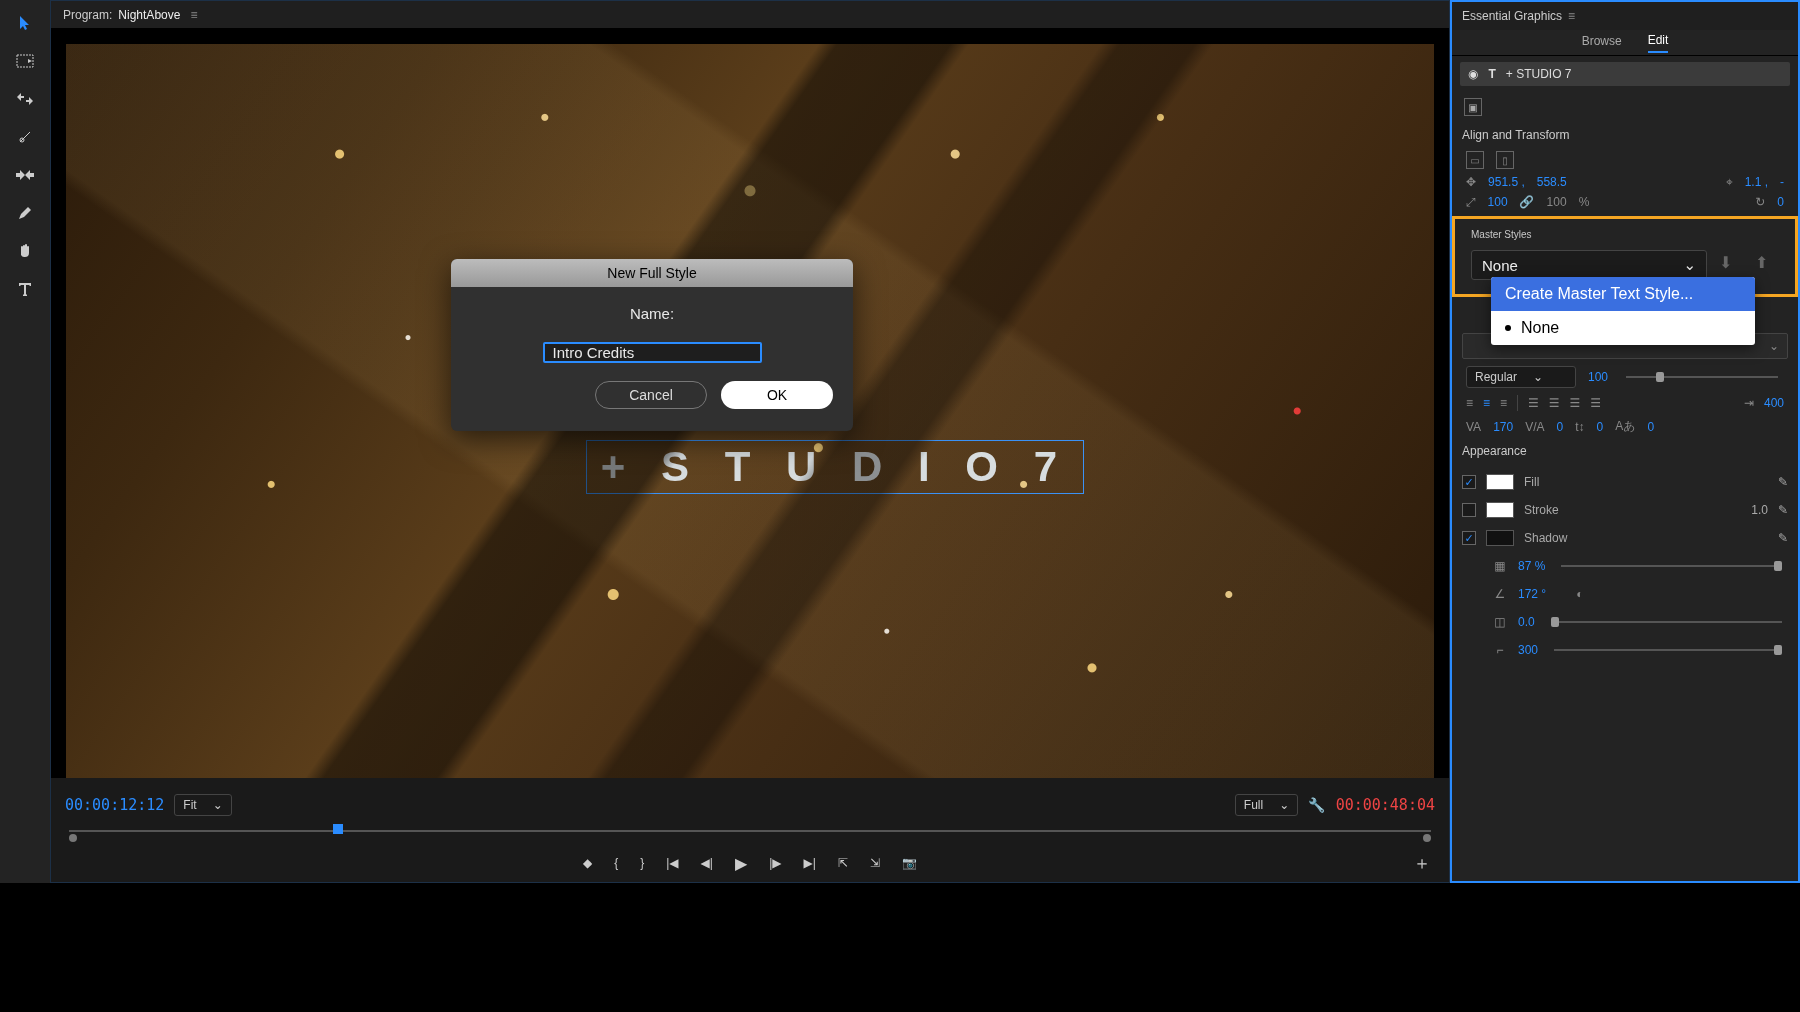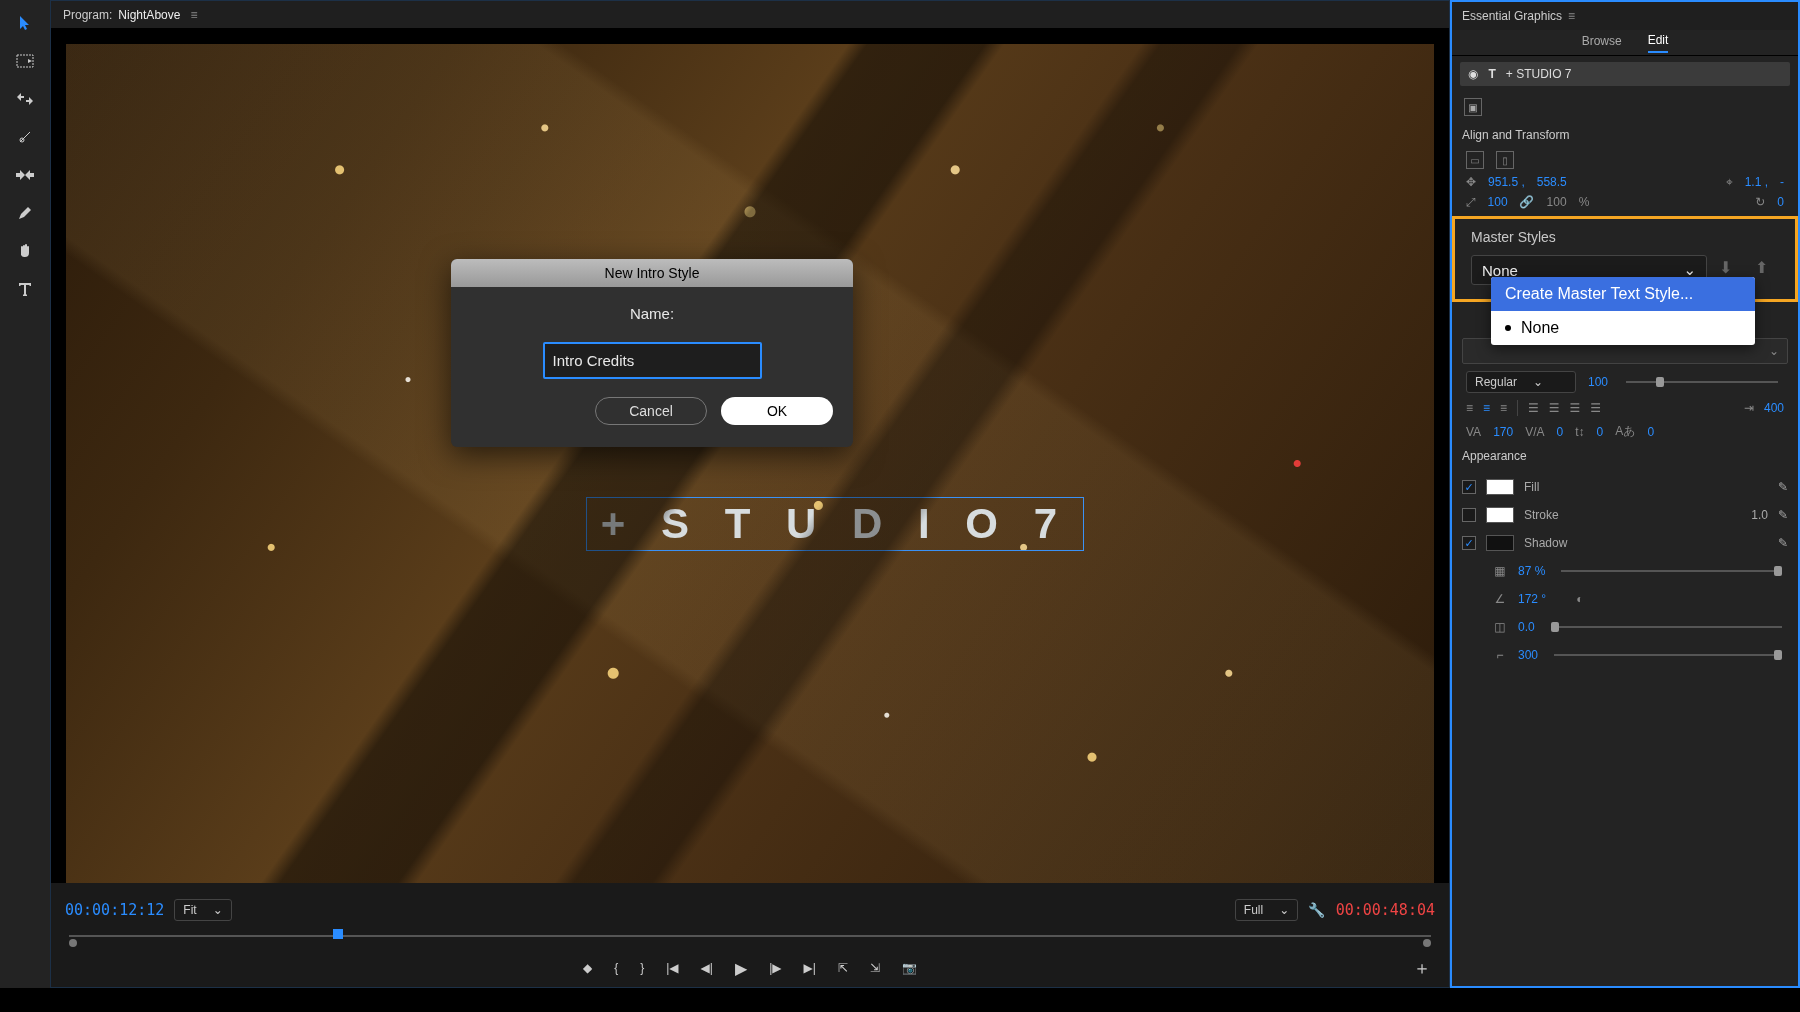--- a/index.html
+++ b/index.html
@@ -1,17 +1,17 @@
 <!DOCTYPE html>
 <html><head>
 <meta charset="utf-8">
 <style>
 * { margin:0; padding:0; box-sizing:border-box; font-family:-apple-system,BlinkMacSystemFont,"Segoe UI",sans-serif; }
 body { background:#000; width:1800px; height:1012px; overflow:hidden; position:relative; color:#aaa; font-size:12px; }
-.app { display:flex; width:1800px; height:988px; background:#1a1a1a; }
+.app { display:flex; width:1800px; height:883px; background:#1a1a1a; }
 
 
 .toolbar { width:50px; background:#232323; display:flex; flex-direction:column; align-items:center; padding-top:12px; gap:16px; }
 .tool { width:22px; height:22px; display:flex; align-items:center; justify-content:center; color:#ccc; cursor:pointer; }
 .tool.active { color:#2a8cff; }
 
 
 .program { flex:1; background:#1a1a1a; display:flex; flex-direction:column; border:1px solid #2a8cff33; }
 .program-header { height:28px; display:flex; align-items:center; gap:6px; padding:0 12px; color:#ccc; font-size:12px; border-bottom:1px solid #000; background:#1f1f1f; }
 .program-viewport { flex:1; position:relative; background:#000; padding:15px 15px 0 15px; }
@@ -37,21 +37,21 @@
  linear-gradient(125deg,transparent 55%,rgba(0,0,0,.35) 56%,rgba(0,0,0,.35) 60%,transparent 61%),
  linear-gradient(35deg,transparent 35%,rgba(255,210,130,.08) 36%,rgba(255,210,130,.08) 65%,transparent 66%);}
 .text-overlay { position:absolute; left:38%; top:54%; border:1px solid #2a8cff; padding:2px 14px; color:#d4dde6; font-size:42px; font-weight:700; letter-spacing:12px; font-family:"Arial Black",sans-serif; }
 
 
 .dialog { position:absolute; left:400px; top:230px; width:402px; background:#303030; border-radius:6px; box-shadow:0 8px 30px rgba(0,0,0,.6); overflow:hidden; }
 .dialog-title { height:28px; background:linear-gradient(#bcbcbc,#999); color:#000; font-size:14px; display:flex; align-items:center; justify-content:center; }
 .dialog-body { padding:18px 20px 22px; }
 .dialog-row { display:flex; align-items:center; gap:20px; margin-bottom:18px;flex-direction:column; }
 .dialog-row label { color:#e8e8e8; font-size:15px; }
-.dialog-row input { flex:1; height:28px; background:#1e1e1e; border:2px solid #2a8cff; color:#e8e8e8; padding:8px 8px; font-size:15px; border-radius:2px; }
+.dialog-row input { flex:1; height:28px; background:#1e1e1e; border:2px solid #2a8cff; color:#e8e8e8; padding:0 8px; font-size:15px; border-radius:2px; }
 .dialog-btns { display:flex; justify-content:flex-end; gap:14px; }
 .dialog-btns button { width:112px; height:28px; border-radius:14px; font-size:14px; cursor:pointer; }
 .btn-cancel { background:#303030; border:1px solid #777; color:#ddd; }
 .btn-ok { background:#fff; border:none; color:#000; }
 
 
 .program-footer { background:#1a1a1a; padding:12px 14px 4px; }
 .footer-row1 { display:flex; align-items:center; gap:10px; height:30px; }
 .tc { color:#2a8cff; font-size:15px; font-family:monospace; }
 .tc.white { color:#ef4444; }
@@ -73,21 +73,21 @@
 .rp-tab { color:#aaa; padding-bottom:4px; cursor:pointer;}
 .rp-tab.active { color:#fff; border-bottom:2px solid #2a8cff; }
 .layer-row { margin:6px 8px; height:24px; background:#3b3b3b; display:flex; align-items:center; gap:10px; padding:0 8px; color:#ddd; border-radius:2px; }
 .section-lbl{color:#ccc;padding:6px 10px}
 .ctrl-row{display:flex;align-items:center;gap:12px;padding:3px 14px;color:#888}
 .blue{color:#2a8cff}
 .iconbx{width:18px;height:18px;border:1px solid #666;display:inline-flex;align-items:center;justify-content:center;font-size:10px}
 
 
 .master-box { margin:4px 0 0 0; border:3px solid #f5a623; padding:10px 16px 14px; position:relative; }
-.master-box .title{color:#c8c8c8;font-size:14px;margin-bottom:10px}
+.master-box .title{color:#c8c8c8;font-size:10px;margin-bottom:10px}
 .ms-row{display:flex;gap:12px;align-items:center}
 .ms-sel{flex:1;height:30px;background:#1b1b1b;border:1px solid #444;color:#eee;display:flex;align-items:center;justify-content:space-between;padding:0 10px;font-size:15px;border-radius:3px}
 .arrow-btn{width:24px;height:24px;color:#666;font-size:16px}
 .dropdown{position:absolute;left:36px;top:58px;width:264px;background:#fff;border-radius:3px;box-shadow:0 4px 14px rgba(0,0,0,.5);overflow:hidden;z-index:5}
 .dd-item{height:34px;display:flex;align-items:center;padding:12px 14px;font-size:16px;color:#000}
 .dd-item.hi{background:#3a6fe0;color:#fff}
 .dd-item .dot{width:6px;height:6px;background:#000;border-radius:50%;margin-right:10px}
 
 .font-row{margin:36px 10px 4px 10px;height:26px;background:#2a2a2a;border:1px solid #444;border-radius:2px;display:flex;align-items:center;justify-content:flex-end;padding:0 8px;color:#888}
 .align-row{display:flex;gap:10px;padding:4px 14px;align-items:center;color:#888}
@@ -159,21 +159,21 @@
       <span>Program:</span>
       <span style="color:#eee">NightAbove</span>
       <span style="margin-left:4px;color:#888">≡</span>
     </div>
     <div class="program-viewport">
       <div class="video-frame">
         <div class="text-overlay">+ S T U D I O 7</div>
       </div>
 
       <div class="dialog">
-        <div class="dialog-title">New Intro Style</div>
+        <div class="dialog-title">New Full Style</div>
         <div class="dialog-body">
           <div class="dialog-row">
             <label>Name:</label>
             <input type="text" value="Intro Credits" style="">
           </div>
           <div class="dialog-btns">
             <button class="btn-cancel">Cancel</button>
             <button class="btn-ok">OK</button>
           </div>
         </div>

